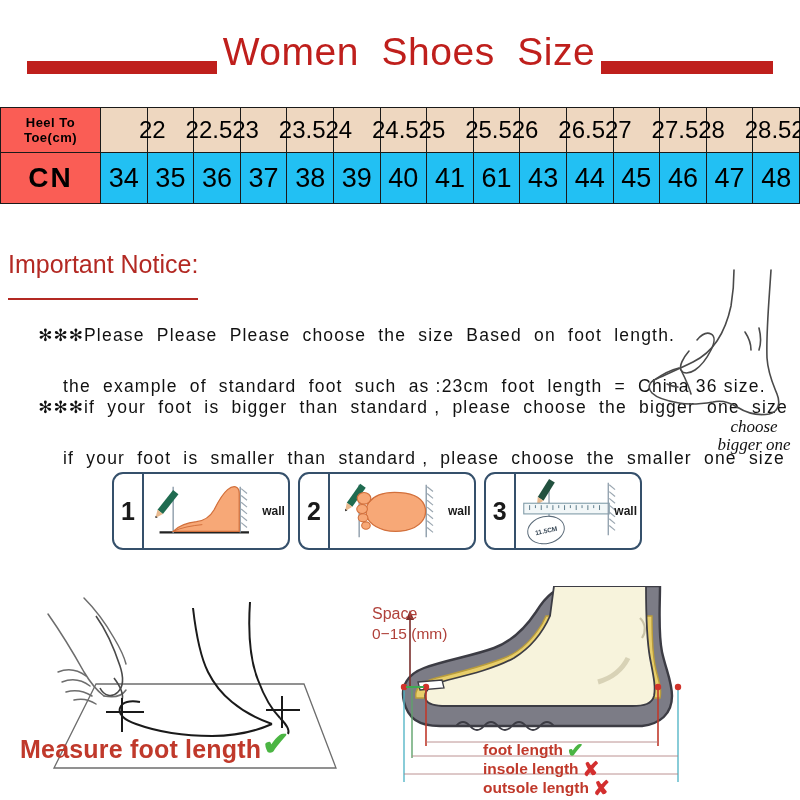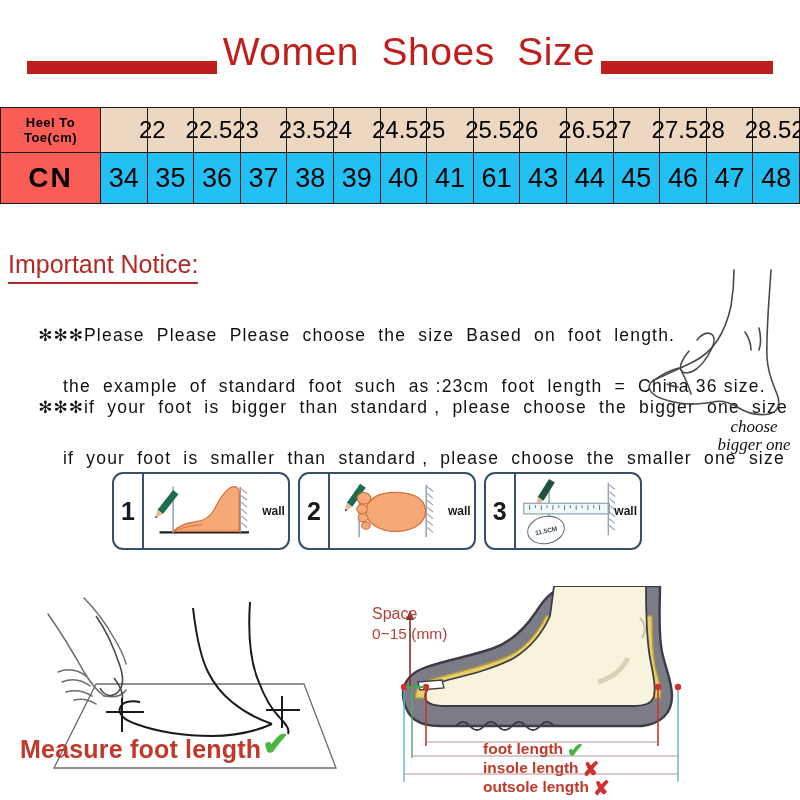--- a/index.html
+++ b/index.html
@@ -61,21 +61,21 @@
   td.cn-cell {
     background: #22c0f3;
     font-size: 27px;
   }
 
   
   #notice-heading {
     position: absolute; left: 8px; top: 250px;
     font-size: 25px; color: #b32923;
     border-bottom: 2px solid #b32923;
-    padding-bottom: 3px;
+    padding-bottom: 19px;
     font-family: "Liberation Sans", sans-serif;
   }
   .notice-block { position: absolute; color: #111; }
   .notice-line {
     font-size: 17.5px;
     letter-spacing: 1.2px;
     white-space: pre;
     font-family: "Liberation Sans", sans-serif;
   }
   .stars { letter-spacing: 1px; font-size: 17px; }
@@ -166,21 +166,21 @@
     position: absolute; left: 372px; top: 604px;
     font-size: 16px; color: #b0413a; line-height: 1.25;
     font-family: "Liberation Sans", sans-serif;
   }
   #space-label .sub { font-size: 15.5px; }
   .len-rows {
     position: absolute; left: 483px; top: 740px;
     width: 250px;
   }
   .len-row {
-    display: flex; align-items: flex-start;
+    display: flex; align-items: center;
     height: 19px;
     font-size: 15.5px; font-weight: bold; color: #c0392b;
     font-family: "Liberation Sans", sans-serif;
   }
   .len-row .mark { margin-left: 4px; font-size: 20px; line-height: 1; }
   .mark.ok { color: #4bb543; }
   .mark.no { color: #d32f2f; }
 </style>
 </head>
 <body>

